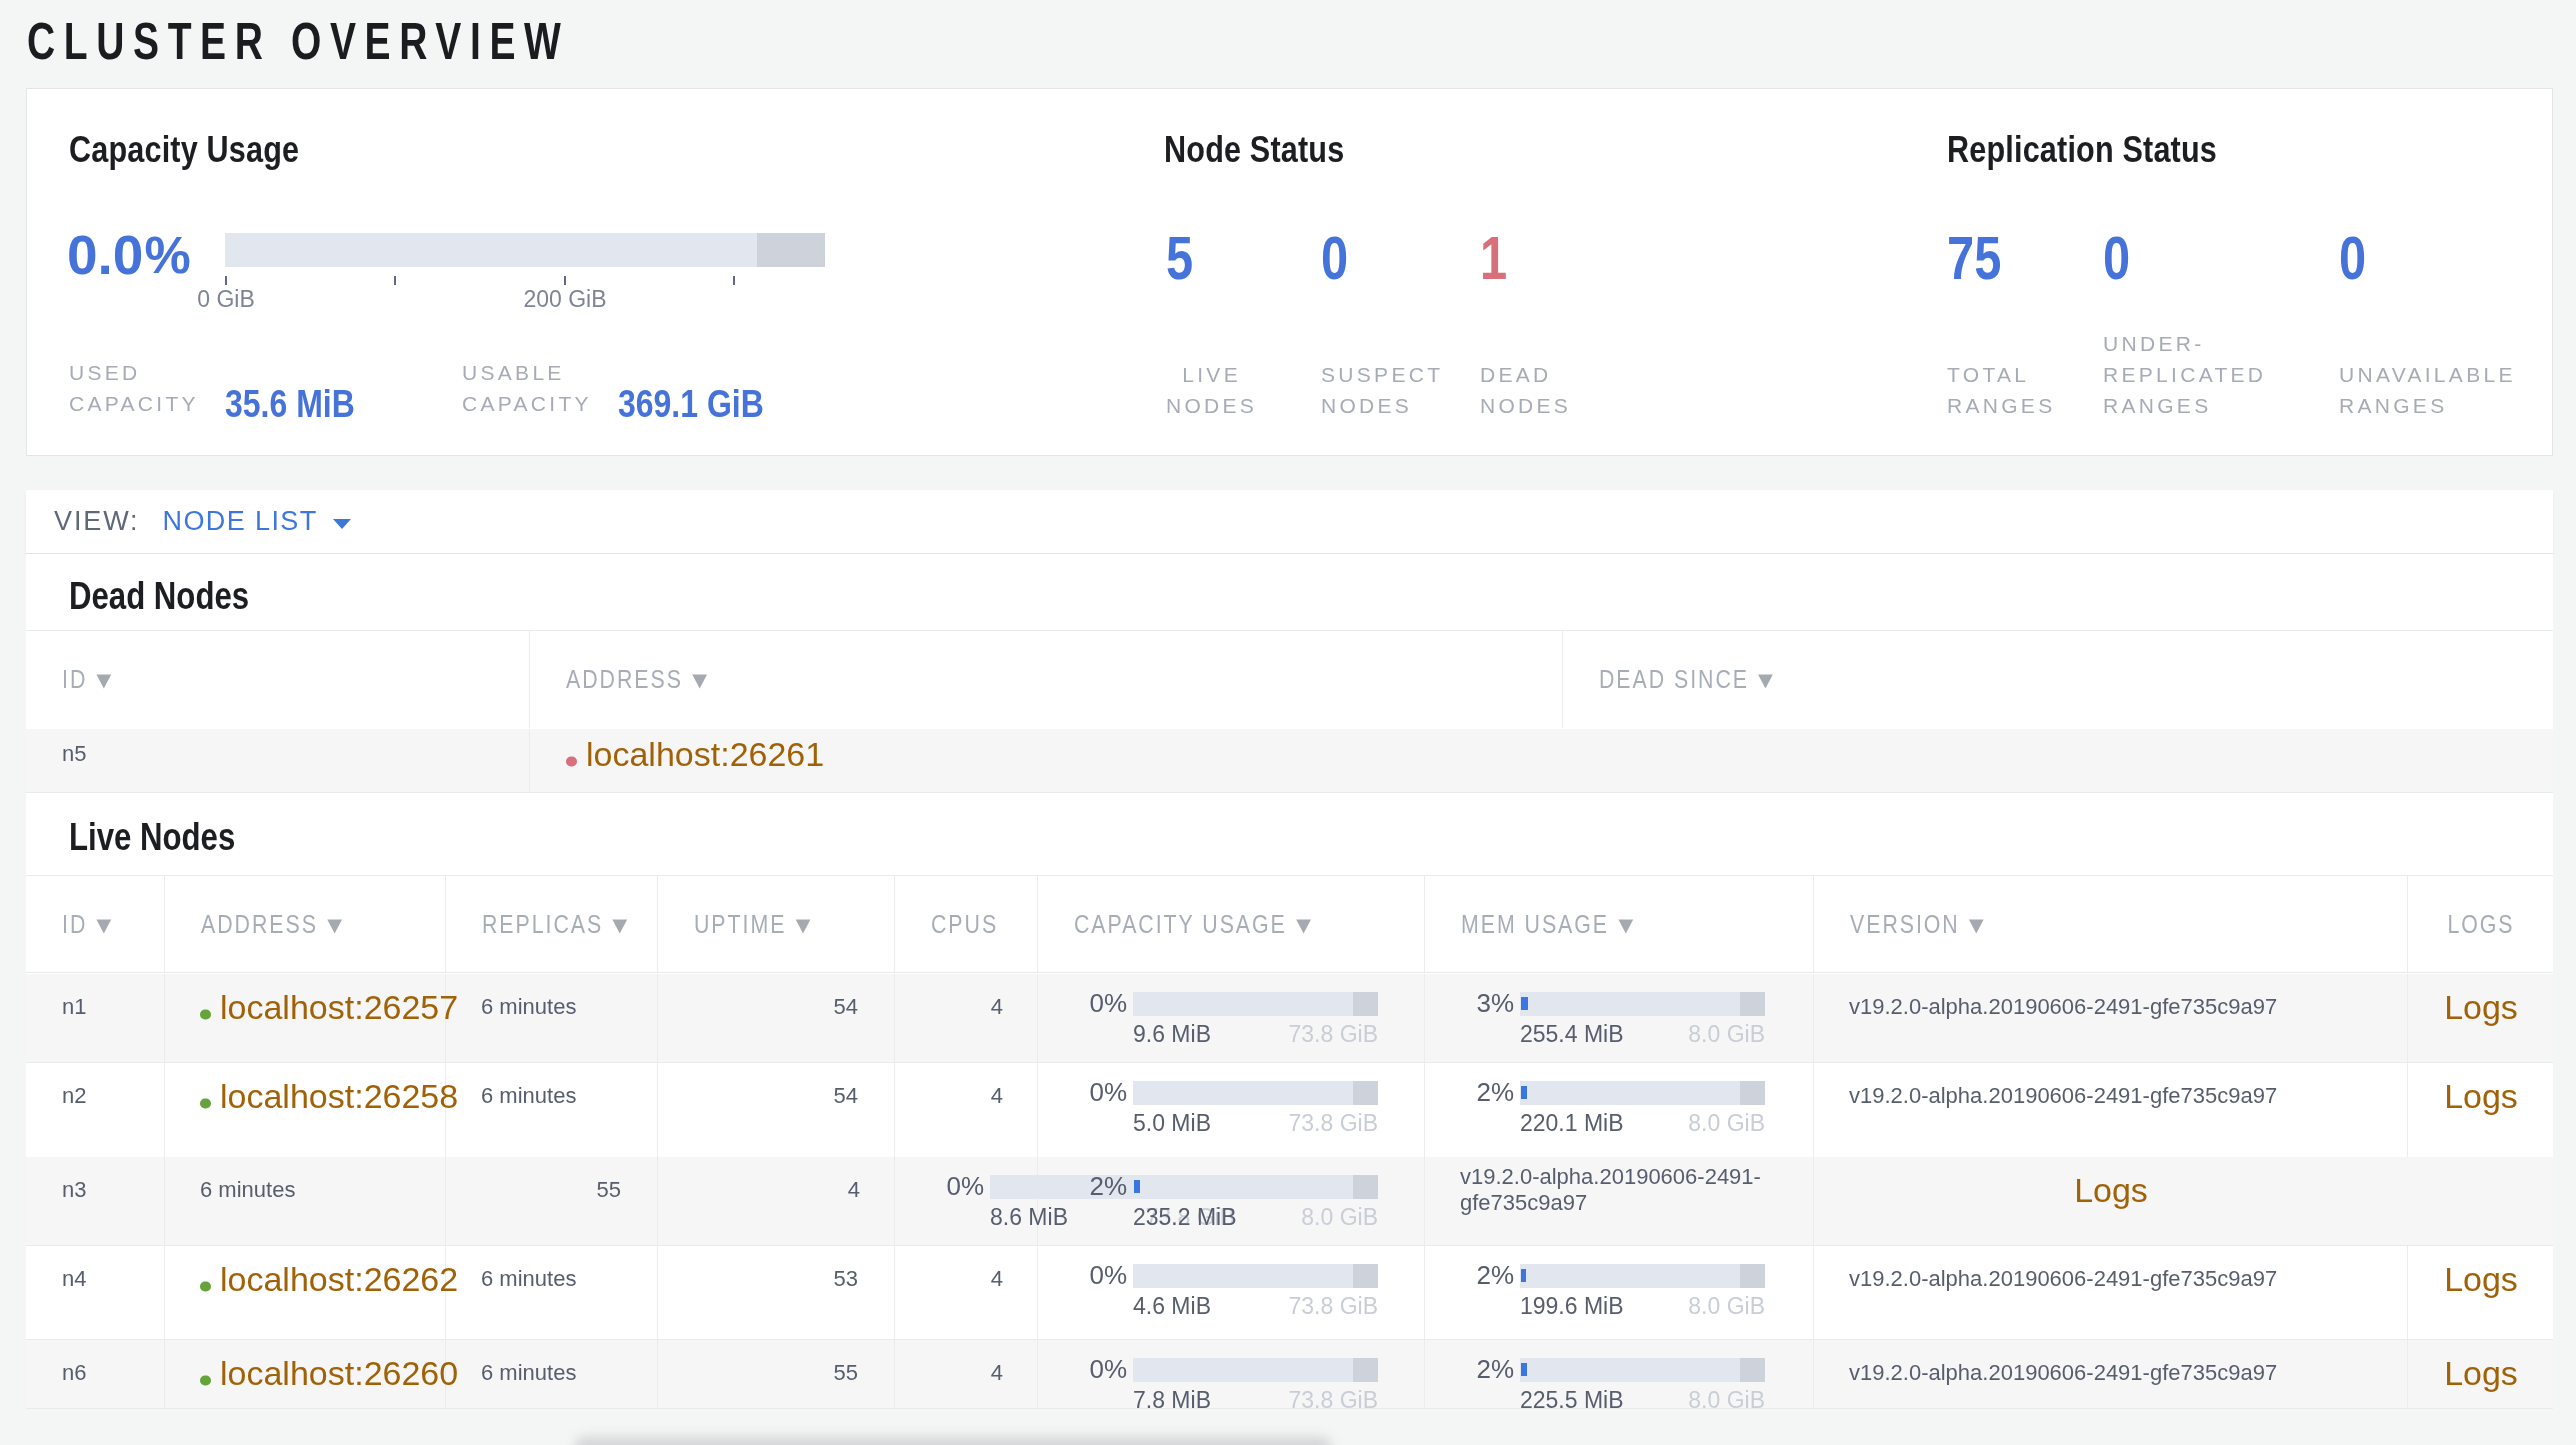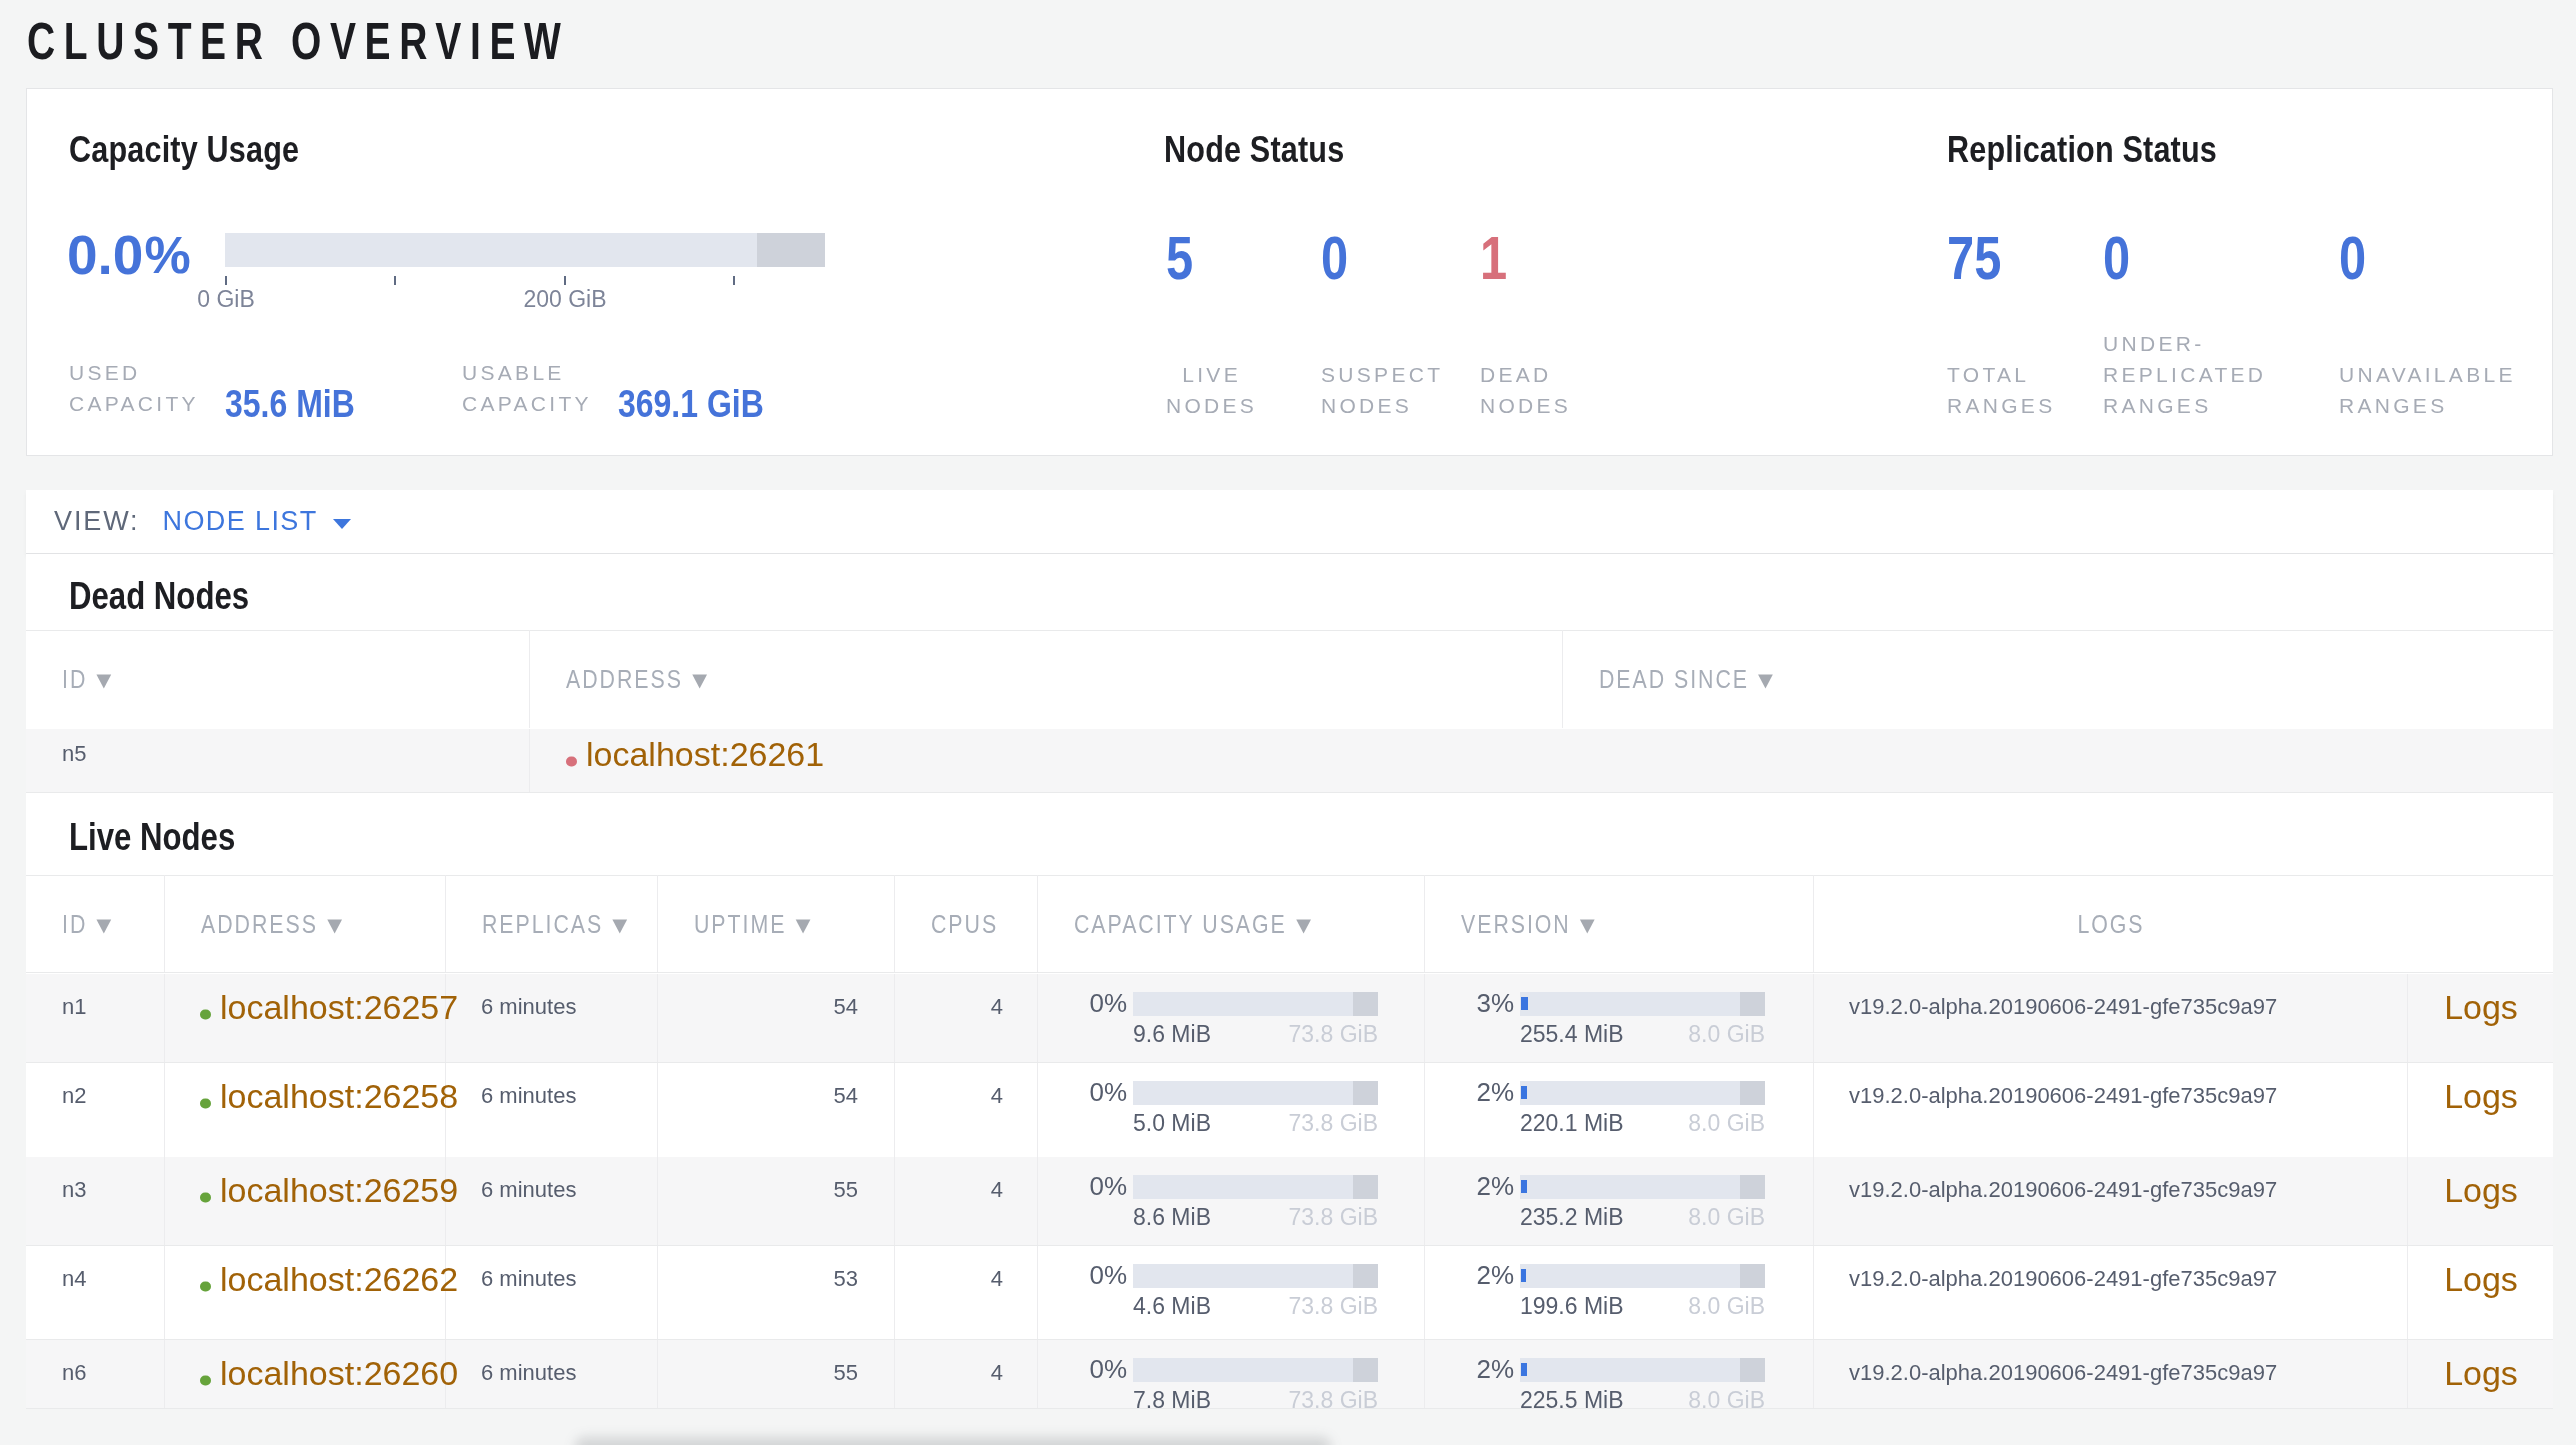--- a/index.html
+++ b/index.html
@@ -254,20 +254,23 @@
         <div class="cell">
           <div class="cell-inner-th th-label th-scale"><span>UPTIME</span><span class="sort-caret"></span></div>
         </div>
         <div class="cell">
           <div class="cell-inner-th th-label th-scale"><span>CPUS</span></div>
         </div>
         <div class="cell">
           <div class="cell-inner-th th-label th-scale"><span>CAPACITY USAGE</span><span class="sort-caret"></span></div>
         </div>
         <div class="cell">
+          <div class="cell-inner-th th-label th-scale"><span>MEM USAGE</span><span class="sort-caret"></span></div>
+        </div>
+        <div class="cell">
           <div class="cell-inner-th th-label th-scale"><span>VERSION</span><span class="sort-caret"></span></div>
         </div>
         <div class="cell">
           <div class="cell-inner-th th-label th-center"><span>LOGS</span></div>
         </div>
       </div>
     <div id="live-rows">
         <div class="trow live-cols row-border stripe" style="top: 420px; height: 89px;">
           <div class="cell">
             <div class="body-text" style="top:33px; transform:translateY(-50%); position:absolute; left:36px">n1</div>
@@ -370,23 +373,20 @@
           </div>
           <div class="cell">
             <div class="link" style="top:33px; transform:translateY(-50%); position:absolute; left:50%; transform:translate(-50%,-50%);">Logs</div>
           </div>
         </div>
         <div class="trow live-cols row-border stripe" style="top: 603px; height: 89px;">
           <div class="cell">
             <div class="body-text" style="top:33px; transform:translateY(-50%); position:absolute; left:36px">n3</div>
           </div>
           <div class="cell">
-            <div style="top:33px; transform:translateY(-50%); position:absolute; left:35px; white-space:nowrap;"><span class="dot green"></span><span class="link">localhost:26259</span></div>
-          </div>
-          <div class="cell">
             <div class="body-text" style="top:33px; transform:translateY(-50%); position:absolute; left:35px">6 minutes</div>
           </div>
           <div class="cell">
             <div class="body-text" style="top:33px; transform:translateY(-50%); position:absolute; right:36px">55</div>
           </div>
           <div class="cell">
             <div class="body-text" style="top:33px; transform:translateY(-50%); position:absolute; right:34px">4</div>
           </div>
           <div class="cell">
             <div class="bars">

